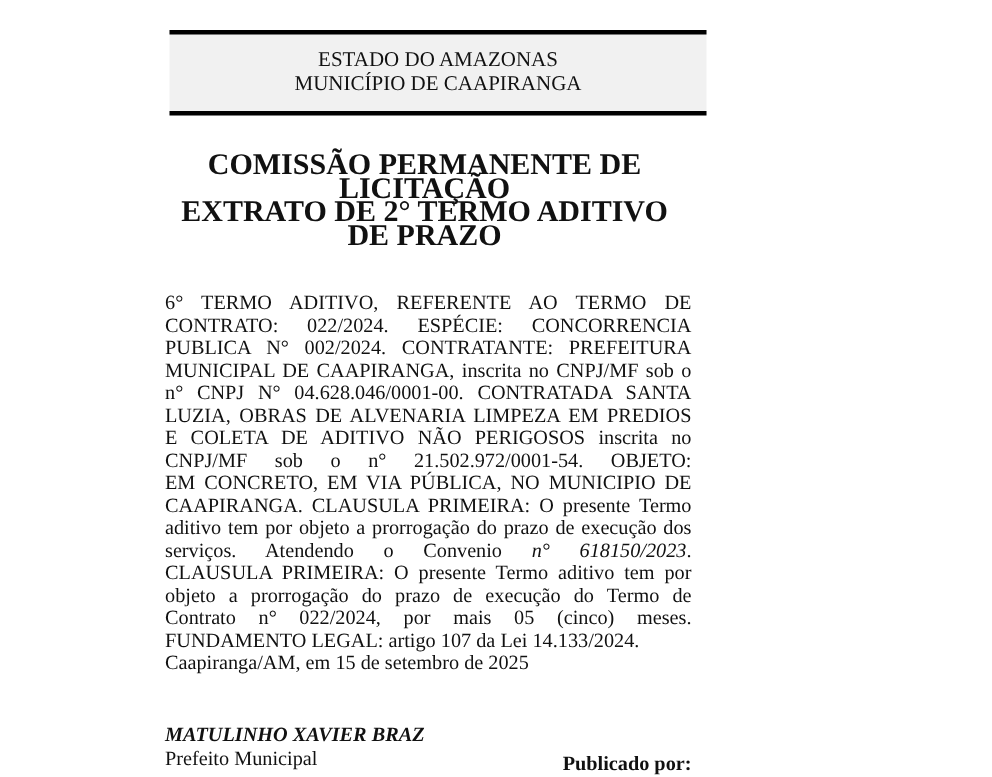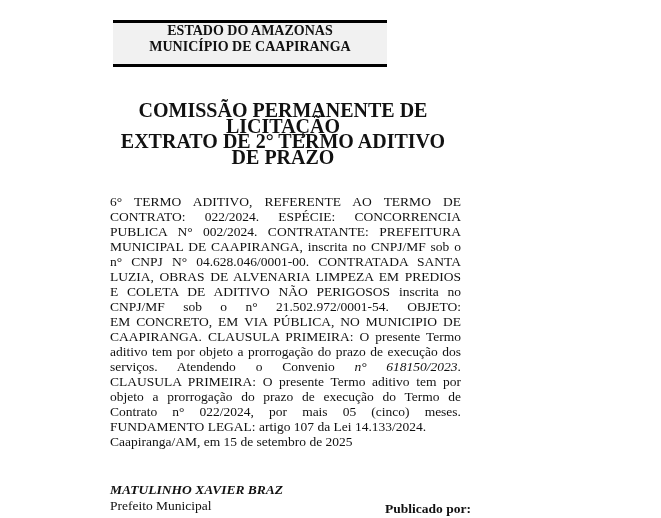--- a/index.html
+++ b/index.html
@@ -13,27 +13,28 @@
     height: 518px;
     background: #ffffff;
     font-family: "Liberation Serif", serif;
     color: #111111;
     overflow: hidden;
   }
   .header-box {
     position: absolute;
     left: 113px;
     top: 20px;
-    width: 274px;
+    width: 358px;
     height: 41px;
+    padding-top: 10px;
     border-top: 3px solid #000000;
     border-bottom: 3px solid #000000;
     background: #f1f1f1;
     text-align: center;
-    font-weight: bold;
+    font-weight: normal;
     font-size: 14px;
     line-height: 16px;
   }
   .doc-title {
     position: absolute;
     left: 113px;
     top: 103px;
     width: 340px;
     text-align: center;
     font-weight: bold;
@@ -65,21 +66,21 @@
     top: 482px;
     font-size: 13.5px;
     line-height: 15.5px;
   }
   .sig-name {
     font-weight: bold;
     font-style: italic;
   }
   .published {
     position: absolute;
-    left: 120px;
+    left: 110px;
     top: 501px;
     width: 351px;
     text-align: right;
     font-weight: bold;
     font-size: 13.5px;
     line-height: 16px;
   }
 </style>
 </head>
 <body>

